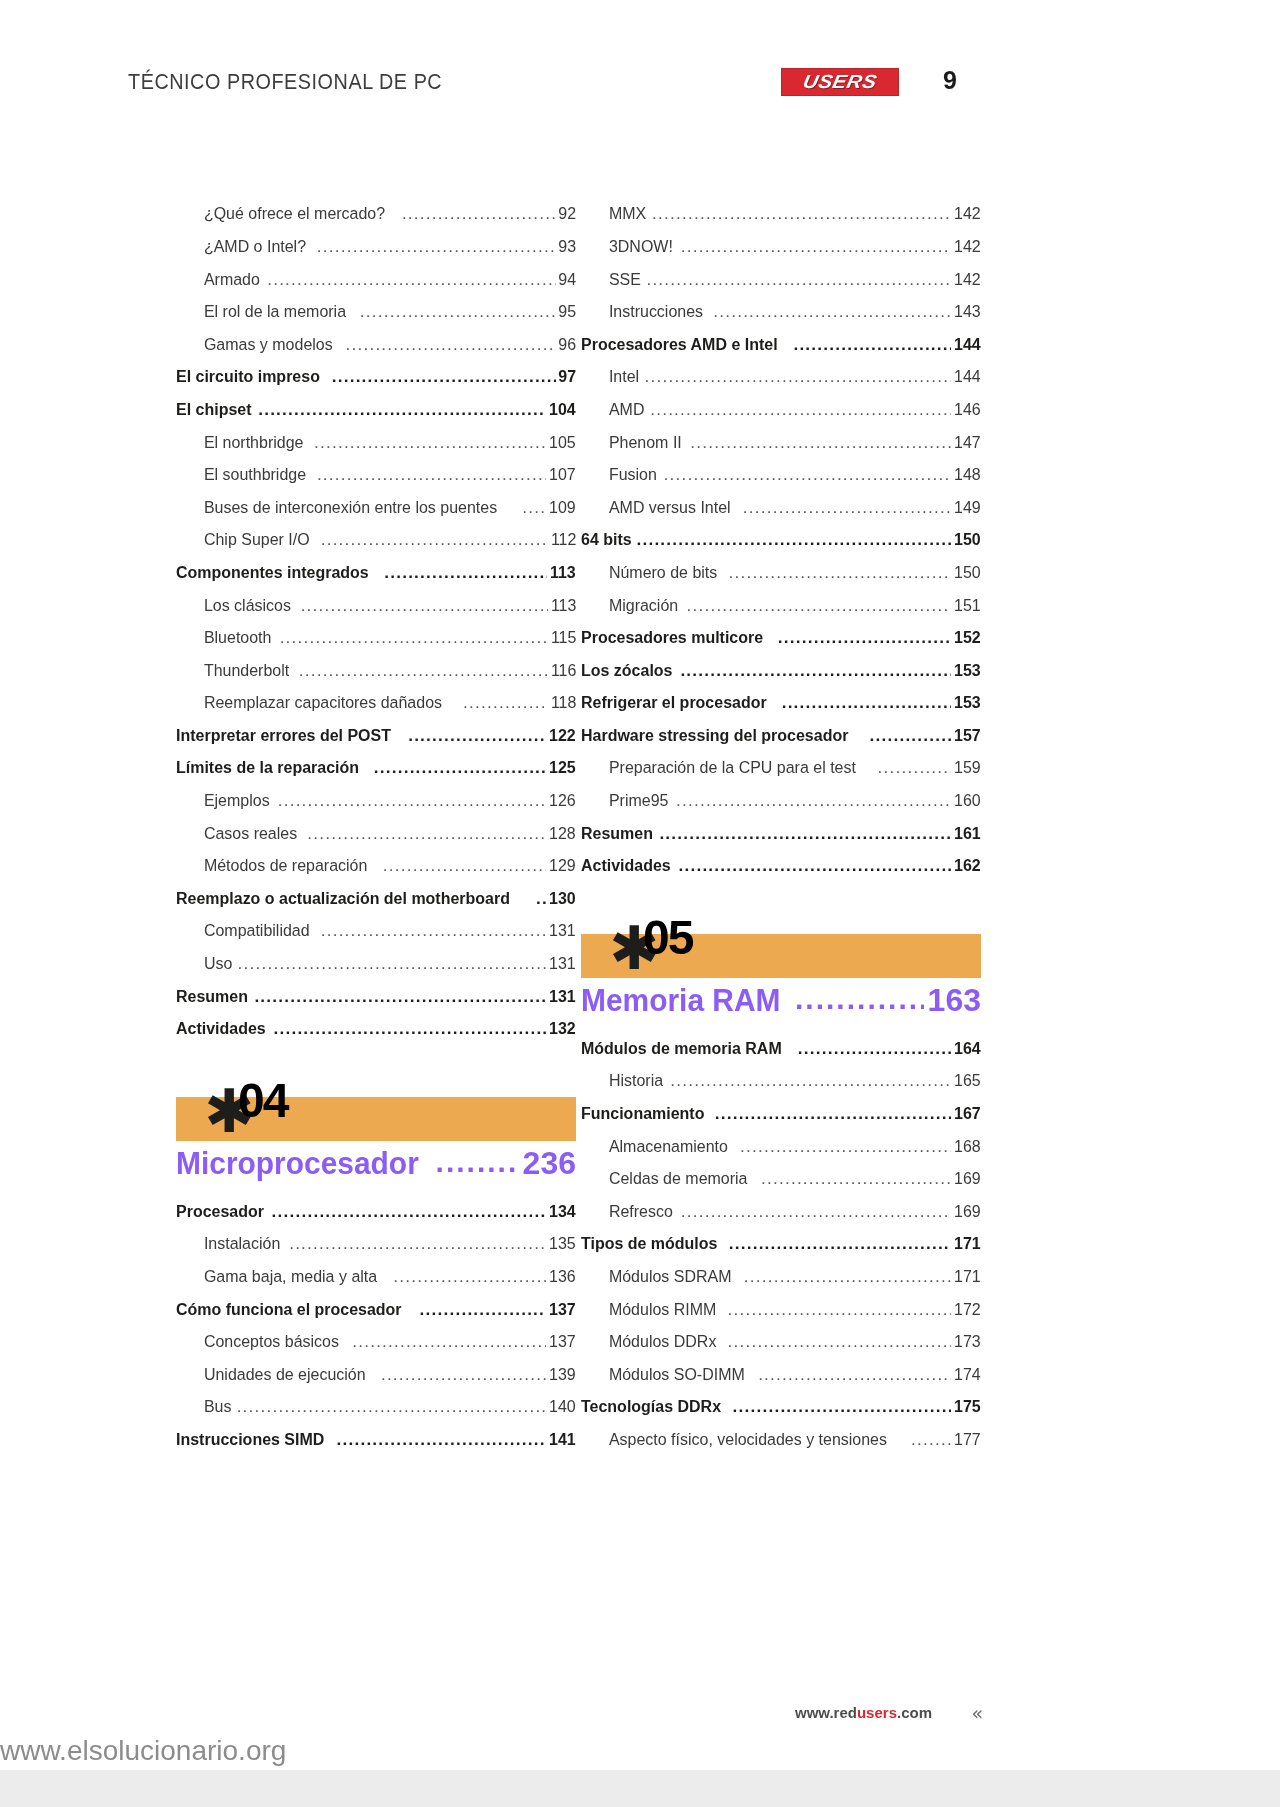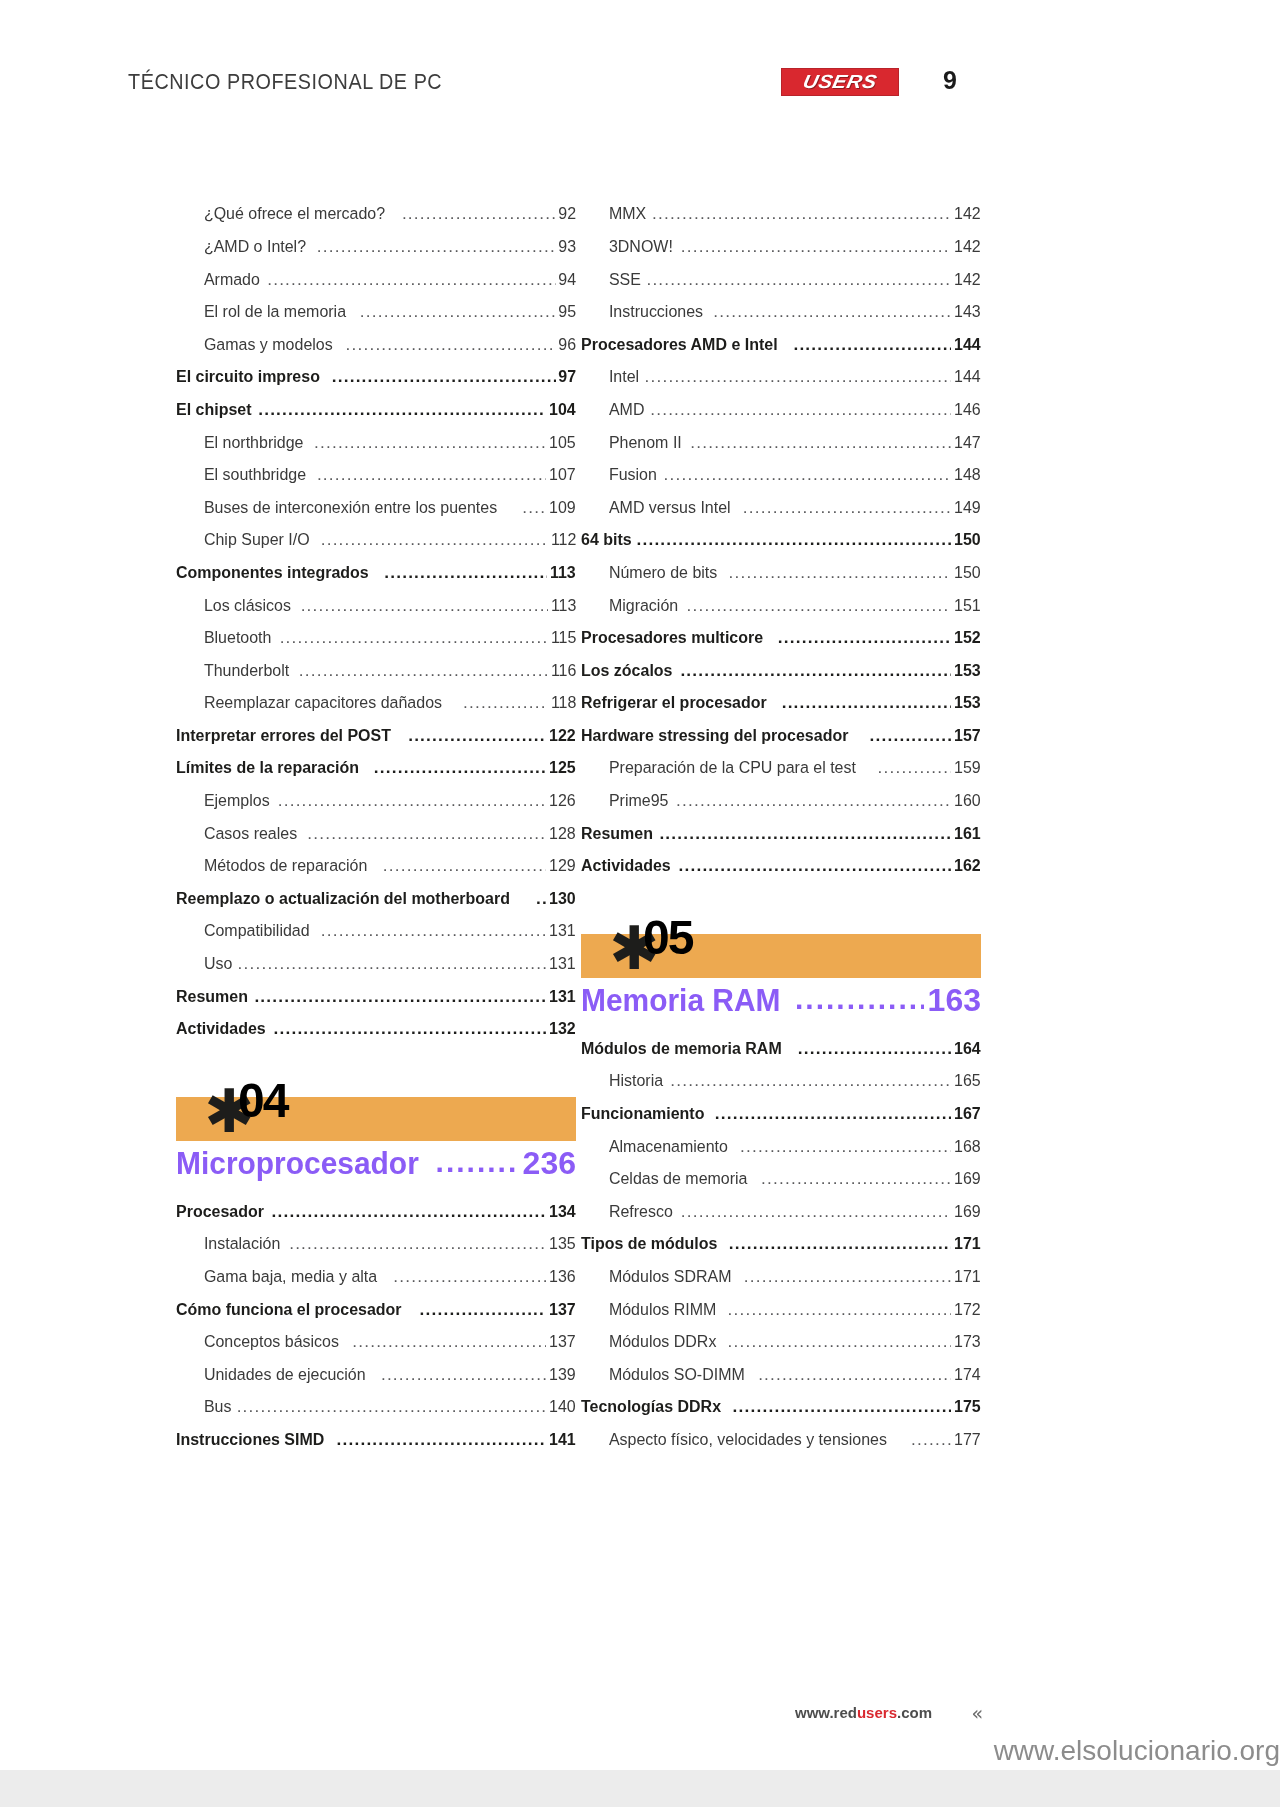--- a/index.html
+++ b/index.html
@@ -240,21 +240,21 @@
     font-size: 19px;
     color: #6e6e6e;
     font-family: "DejaVu Sans", sans-serif;
     letter-spacing: -3px;
   }
   .watermark {
     position: absolute;
     left: 0;
     top: 1735px;
     width: 1280px;
-    text-align: right;
+    text-align: left;
     font-size: 28px;
     color: #8c8c8c;
     font-family: "Liberation Sans", sans-serif;
   }
 </style>
 </head>
 <body>
 
 <div class="page">
 

